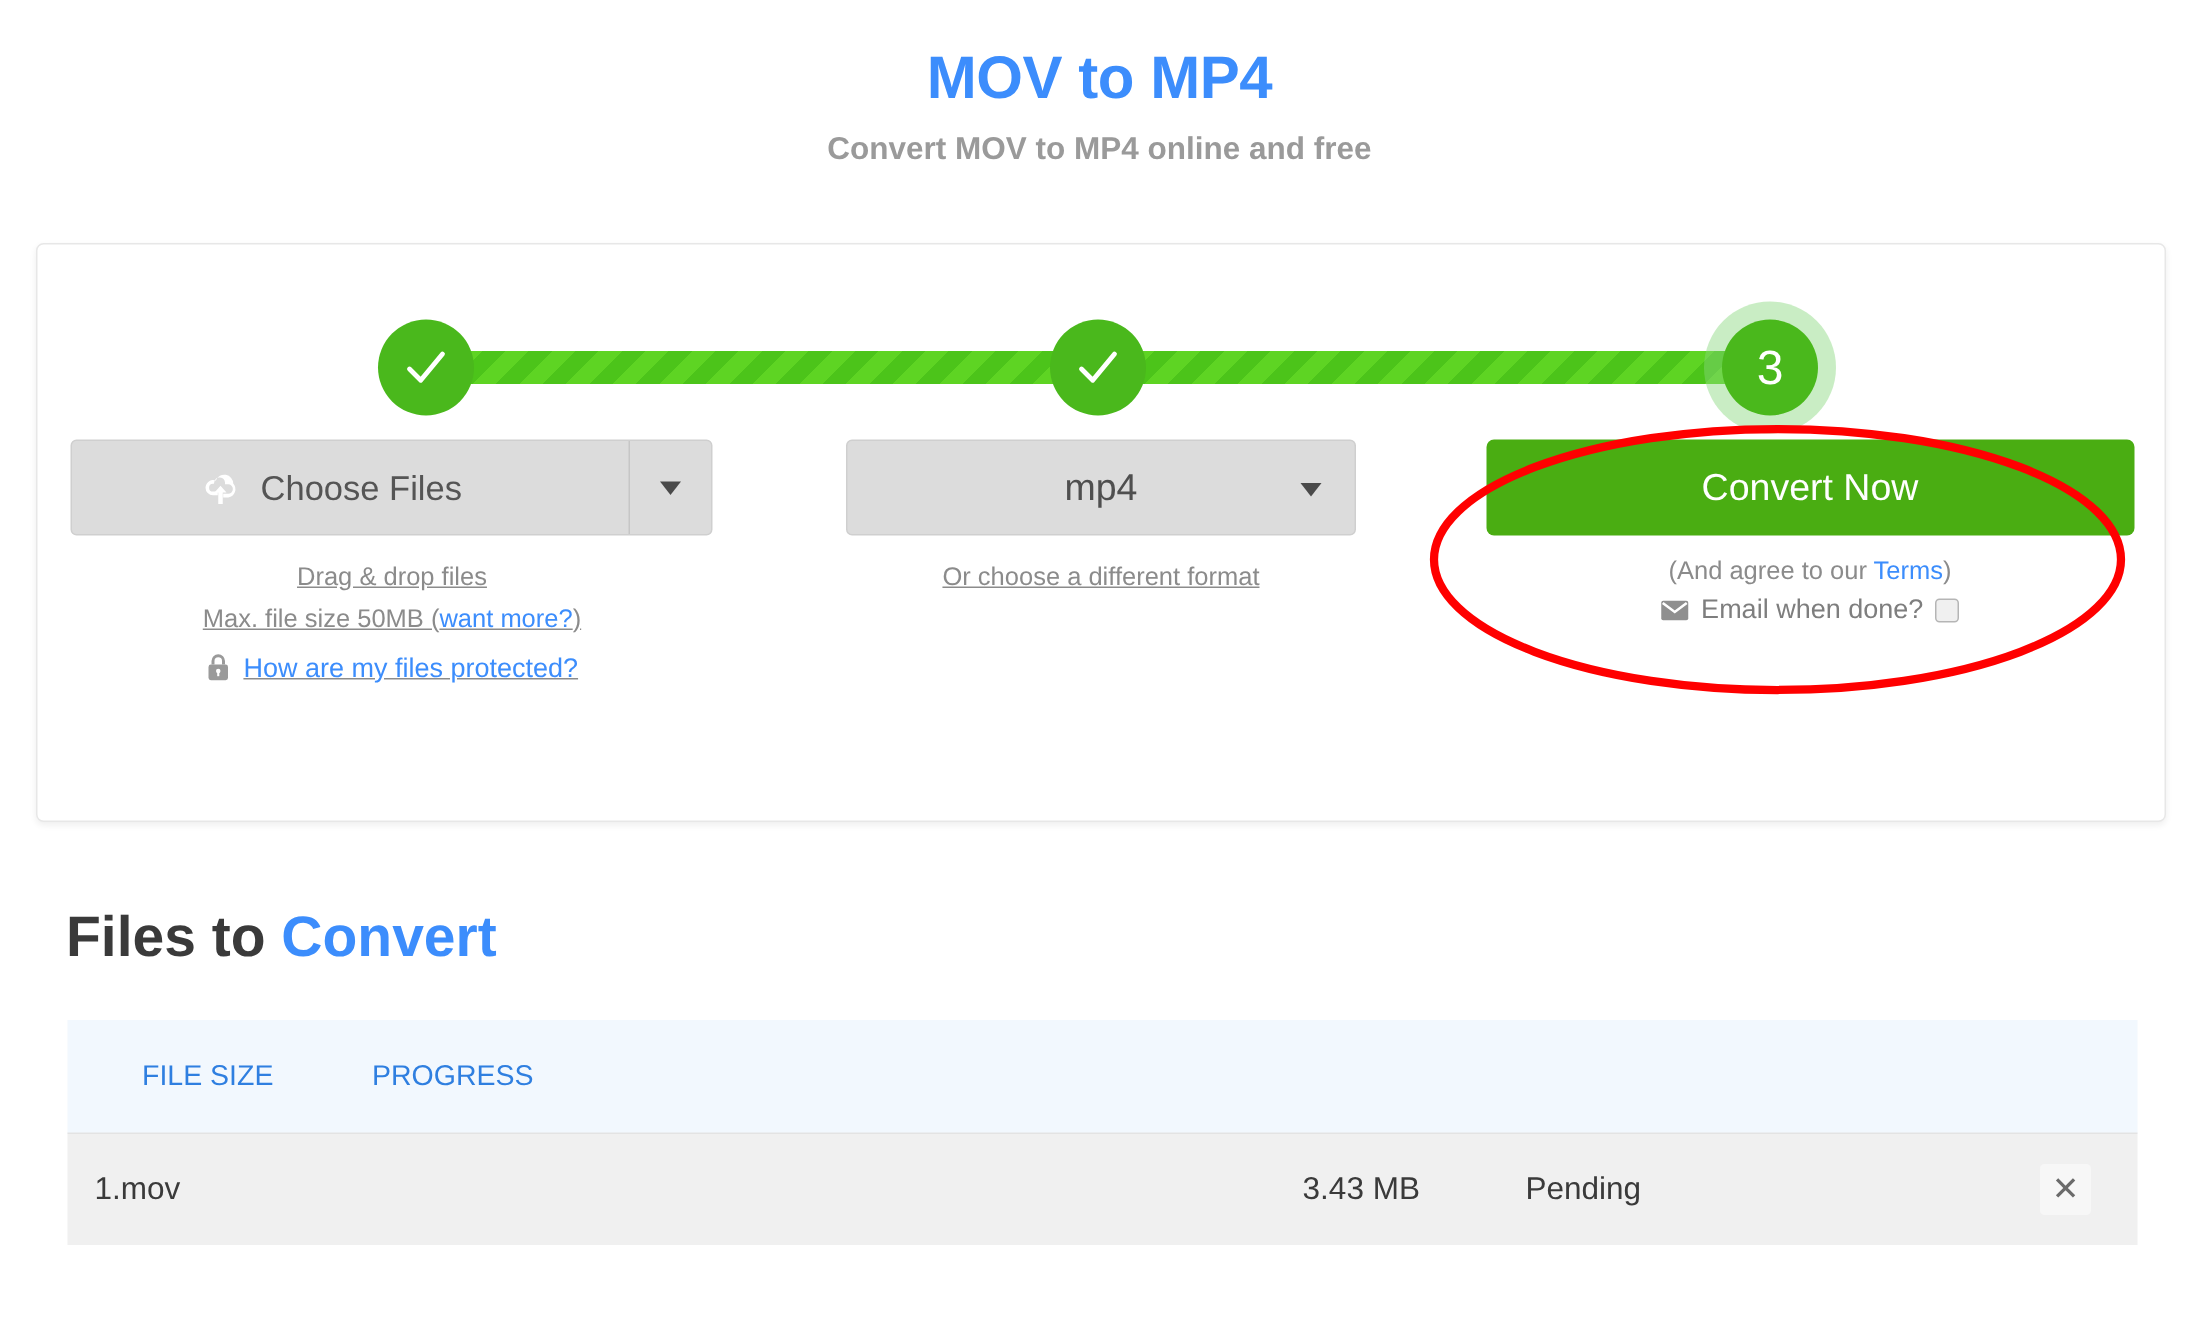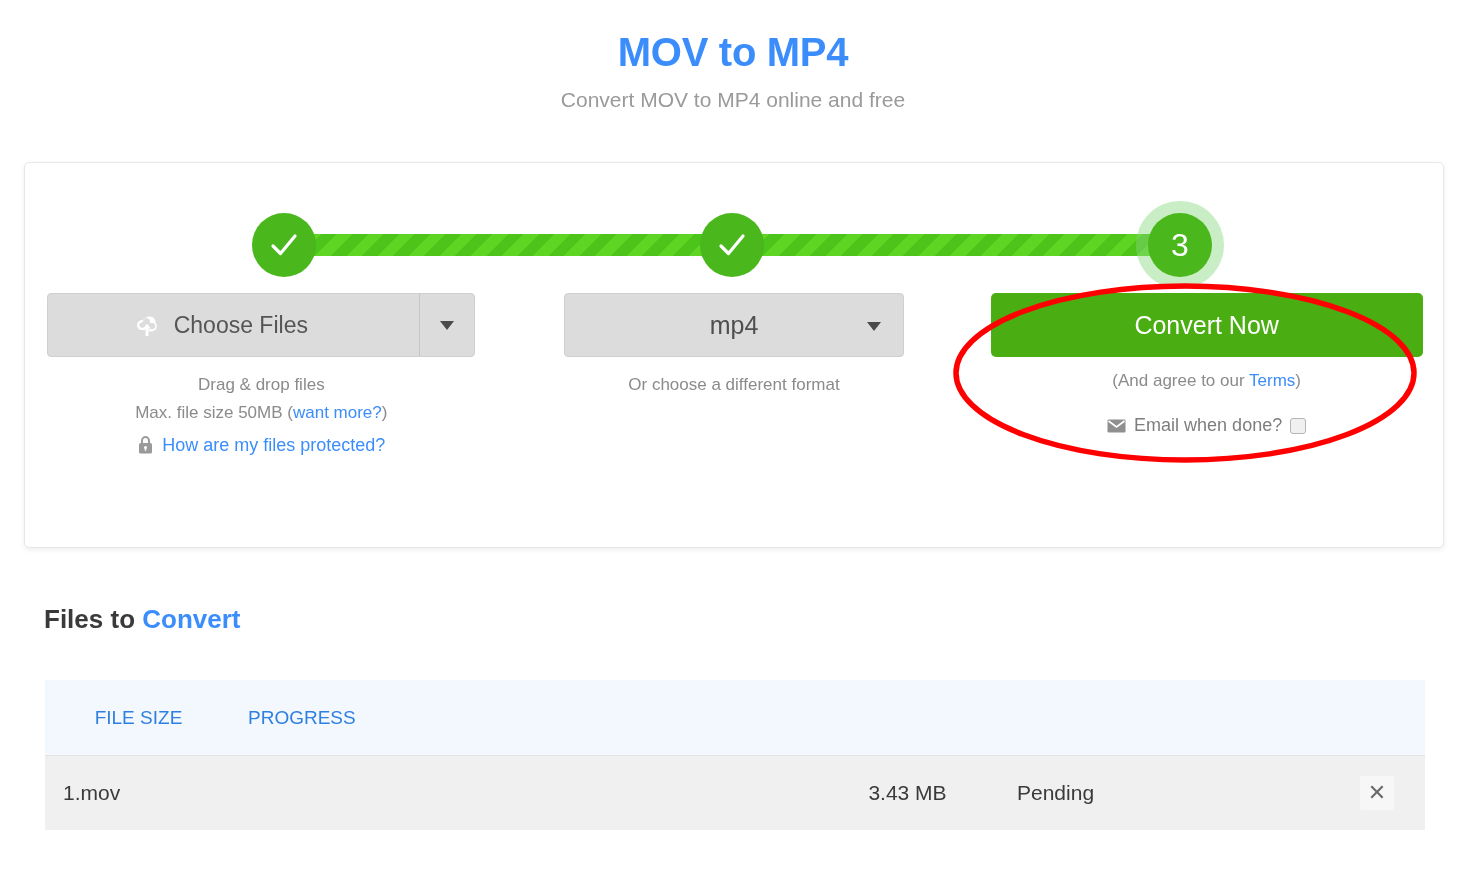--- a/index.html
+++ b/index.html
@@ -18,21 +18,21 @@
     margin: 0;
     font-size: 40px;
     font-weight: bold;
     color: #3c8dfc;
     letter-spacing: -0.3px;
   }
   .hero .sub {
     margin-top: 13px;
     font-size: 21px;
     color: #9a9a9a;
-    font-weight: normal;
+    font-weight: bold;
   }
 
   
   .card {
     position: absolute;
     left: 24px; top: 162px;
     width: 1420px; height: 386px;
     background: #ffffff;
     border: 1px solid #e7e7e7;
     border-radius: 5px;
@@ -128,20 +128,21 @@
     justify-content: center;
   }
   .format-sel .label { font-size: 25px; color: #4f4f4f; }
   .format-sel .caret { position: absolute; right: 22px; top: 28px; }
 
   .helper {
     margin-top: 14px;
     font-size: 17px;
     color: #8b8b8b;
     line-height: 28px;
+    text-decoration: underline;
   }
   .helper a, .link { color: #3c8dfc; text-decoration: none; cursor: pointer; }
   .protected-row {
     margin-top: 4px;
     display: flex; align-items: center; justify-content: center; gap: 8px;
     font-size: 18px;
   }
   .lock-icon svg { display: block; width: 17px; height: 20px; }
 
   .btn-green {
@@ -154,21 +155,21 @@
     color: #ffffff;
     font-size: 25px;
     cursor: pointer;
   }
   .terms {
     margin-top: 14px;
     font-size: 17px;
     color: #8b8b8b;
   }
   .email-row {
-    margin-top: 24px;
+    margin-top: 5px;
     display: flex; align-items: center; justify-content: center; gap: 8px;
     font-size: 18px;
     color: #7e7e7e;
   }
   .mail-icon svg { display: block; width: 19px; height: 14px; }
   .chk {
     width: 16px; height: 16px;
     border: 1px solid #b5b5b5;
     border-radius: 3px;
     background: #f0f0f0;
@@ -181,21 +182,21 @@
     left: 952px; top: 282px;
     width: 466px; height: 182px;
     pointer-events: none;
   }
   .annot svg { width: 100%; height: 100%; display: block; }
 
   
   .files-title {
     position: absolute;
     left: 44px; top: 604px;
-    font-size: 26px;
+    font-size: 38px;
     font-weight: bold;
     color: #3a3a3a;
   }
   .files-title .accent { color: #3c8dfc; font-weight: bold; }
 
   .table {
     position: absolute;
     left: 45px; top: 680px;
     width: 1380px;
   }

